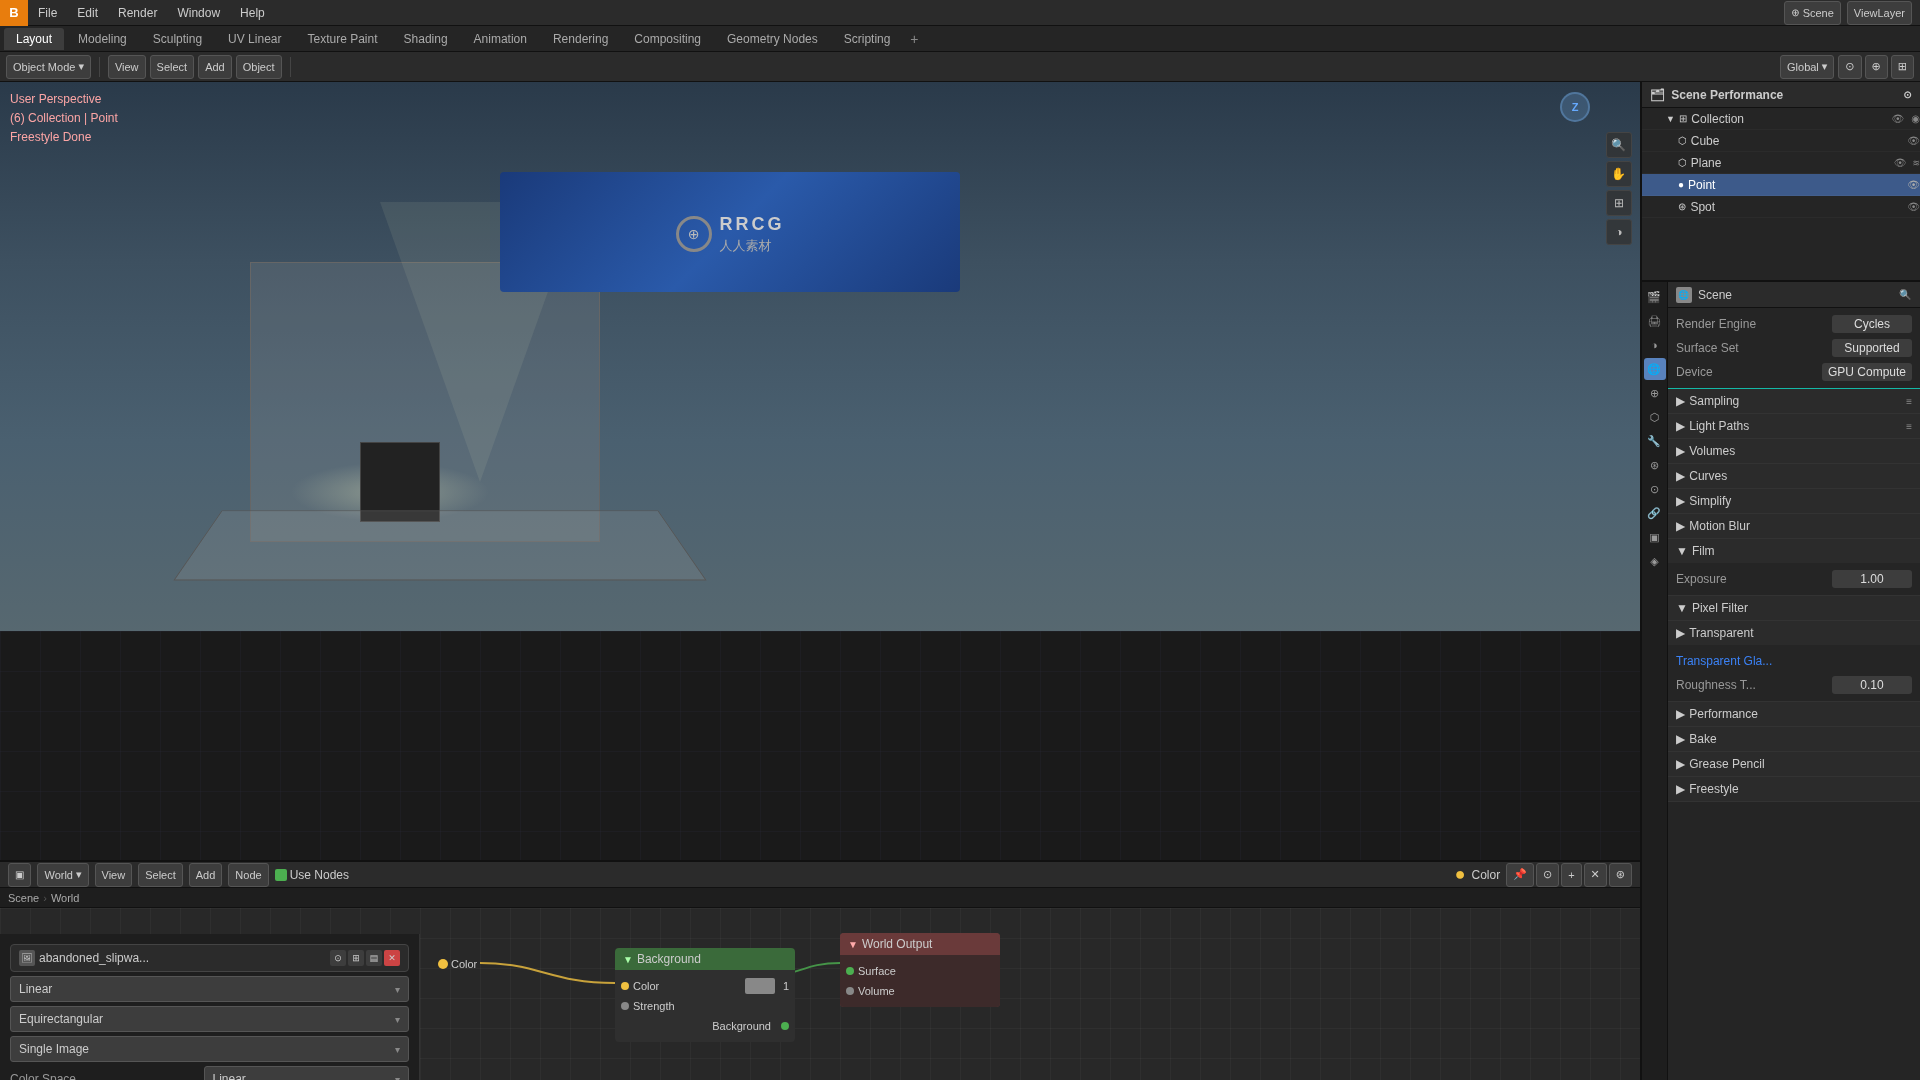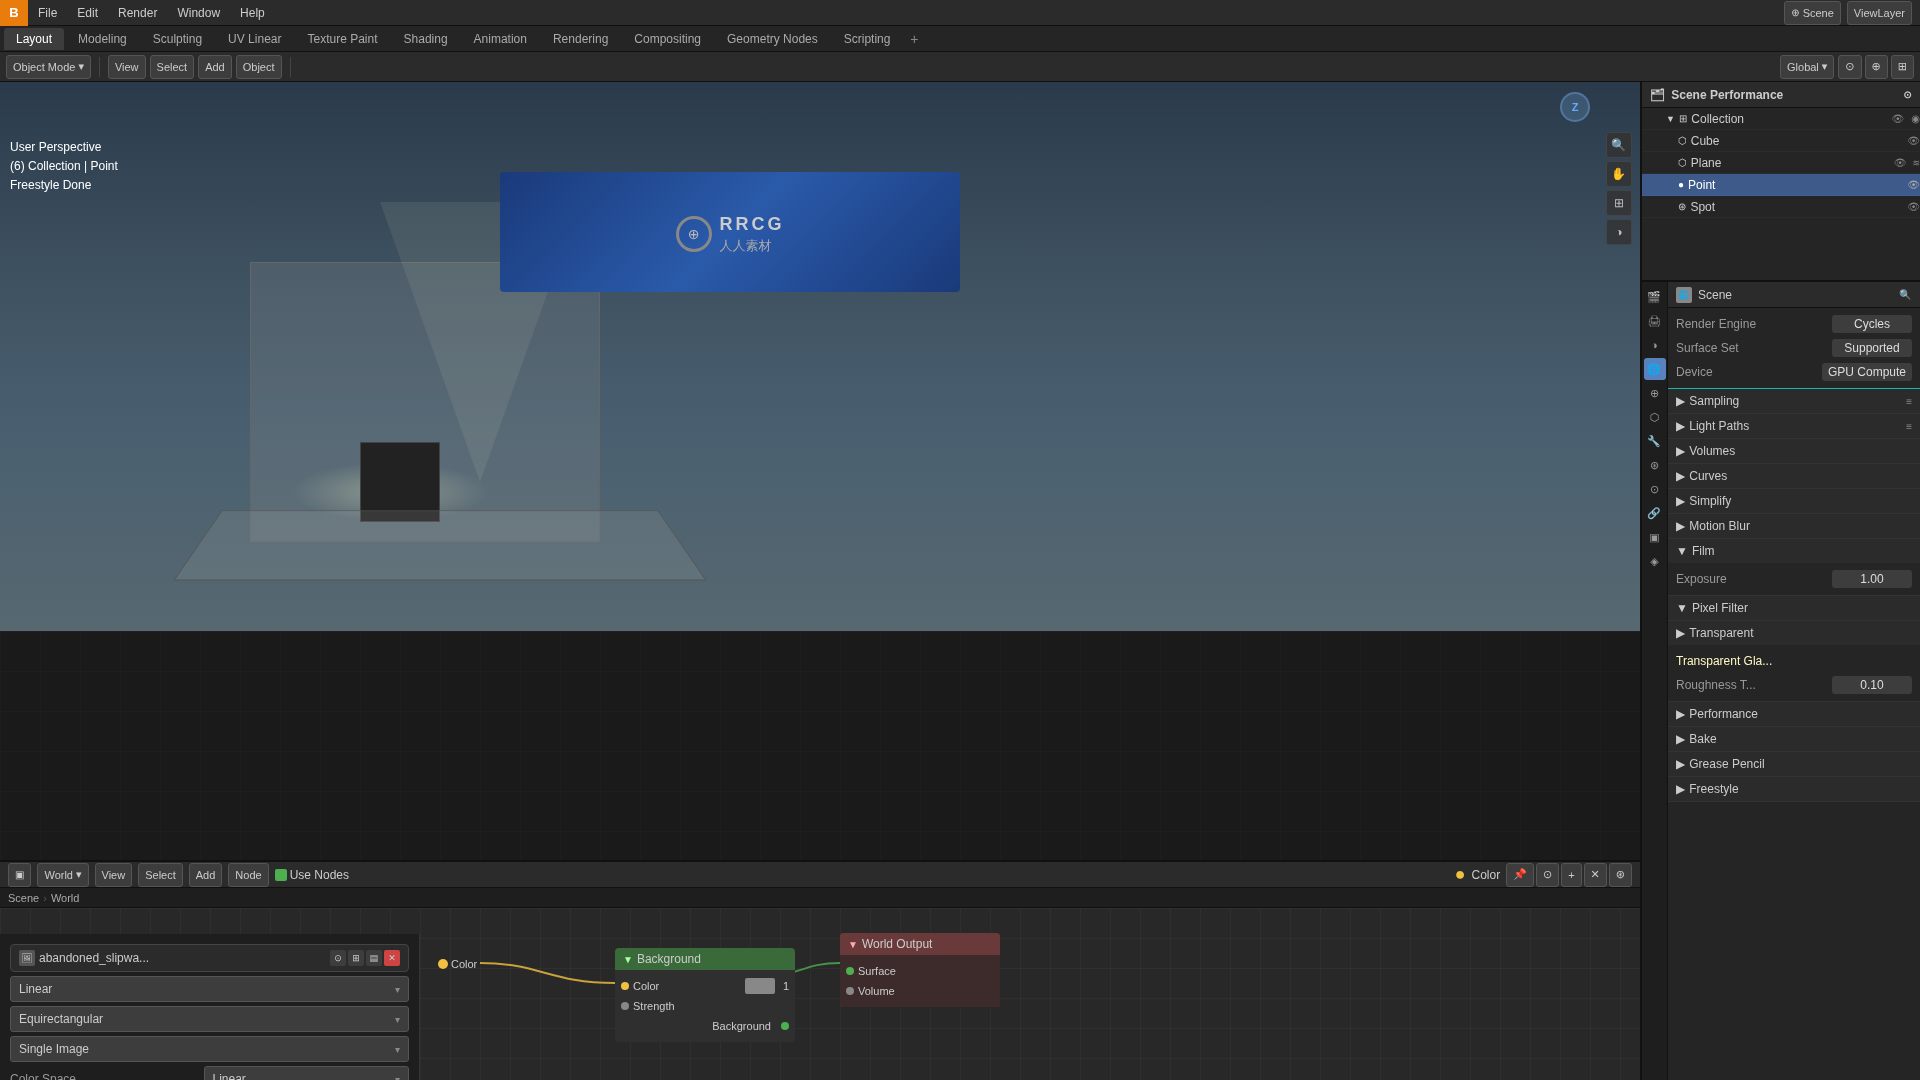--- a/index.html
+++ b/index.html
@@ -148,24 +148,23 @@
       bottom: 0; left: 0; right: 0;
       height: 45%;
       overflow: hidden;
     }
 
     
     .viewport-label {
       position: absolute;
       top: 8px;
       left: 10px;
-      color: #ffffff;
+      color: #fca5a5;
       font-size: 12px;
       line-height: 1.6;
-      margin-top: 48px;
     }
 
     
     #viewport-gizmo {
       position: absolute;
       top: 10px;
       right: 50px;
       width: 30px;
       height: 30px;
       border-radius: 50%;
@@ -992,21 +991,21 @@
           </div>
         </div>
 
         <div class="prop-section">
           <div class="prop-section-header">
             <span>▶</span>
             <span>Transparent</span>
           </div>
           <div class="prop-section-body">
             <div class="prop-row">
-              <span style="color:#fef9c3;font-size:12px;">Transparent Gla...</span>
+              <span style="color:#3b82f6;font-size:12px;">Transparent Gla...</span>
             </div>
             <div class="prop-row">
               <span class="prop-label">Roughness T...</span>
               <div class="prop-value">0.10</div>
             </div>
           </div>
         </div>
 
         <div class="prop-section">
           <div class="prop-section-header">

